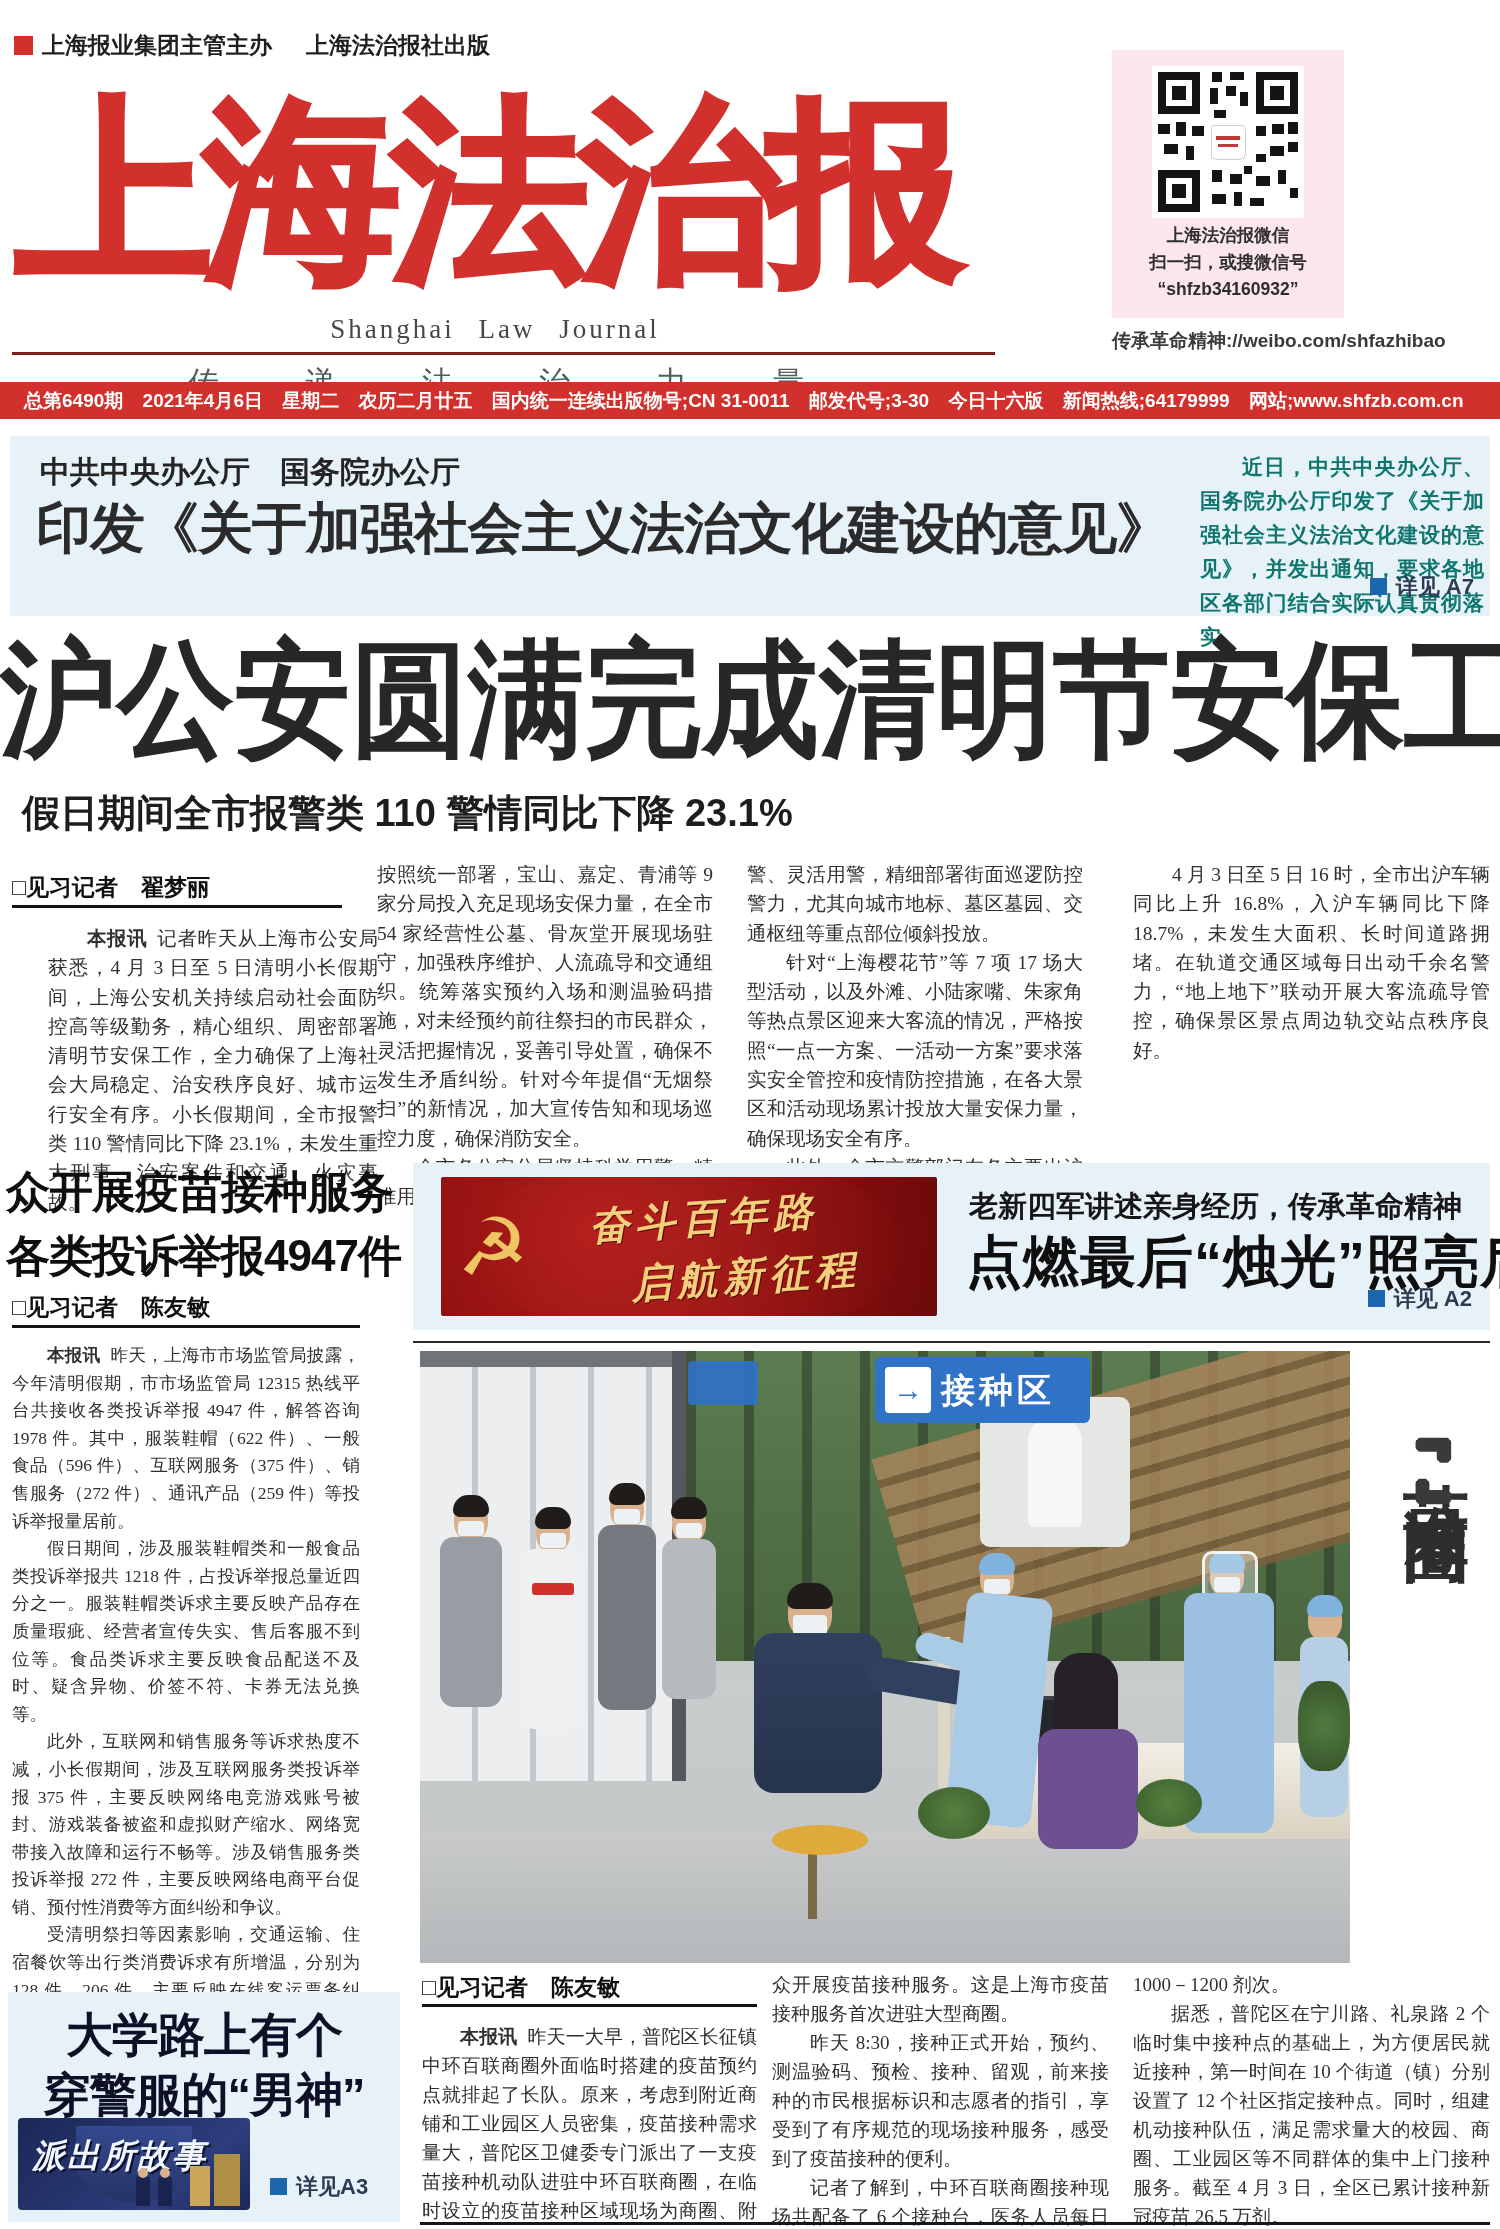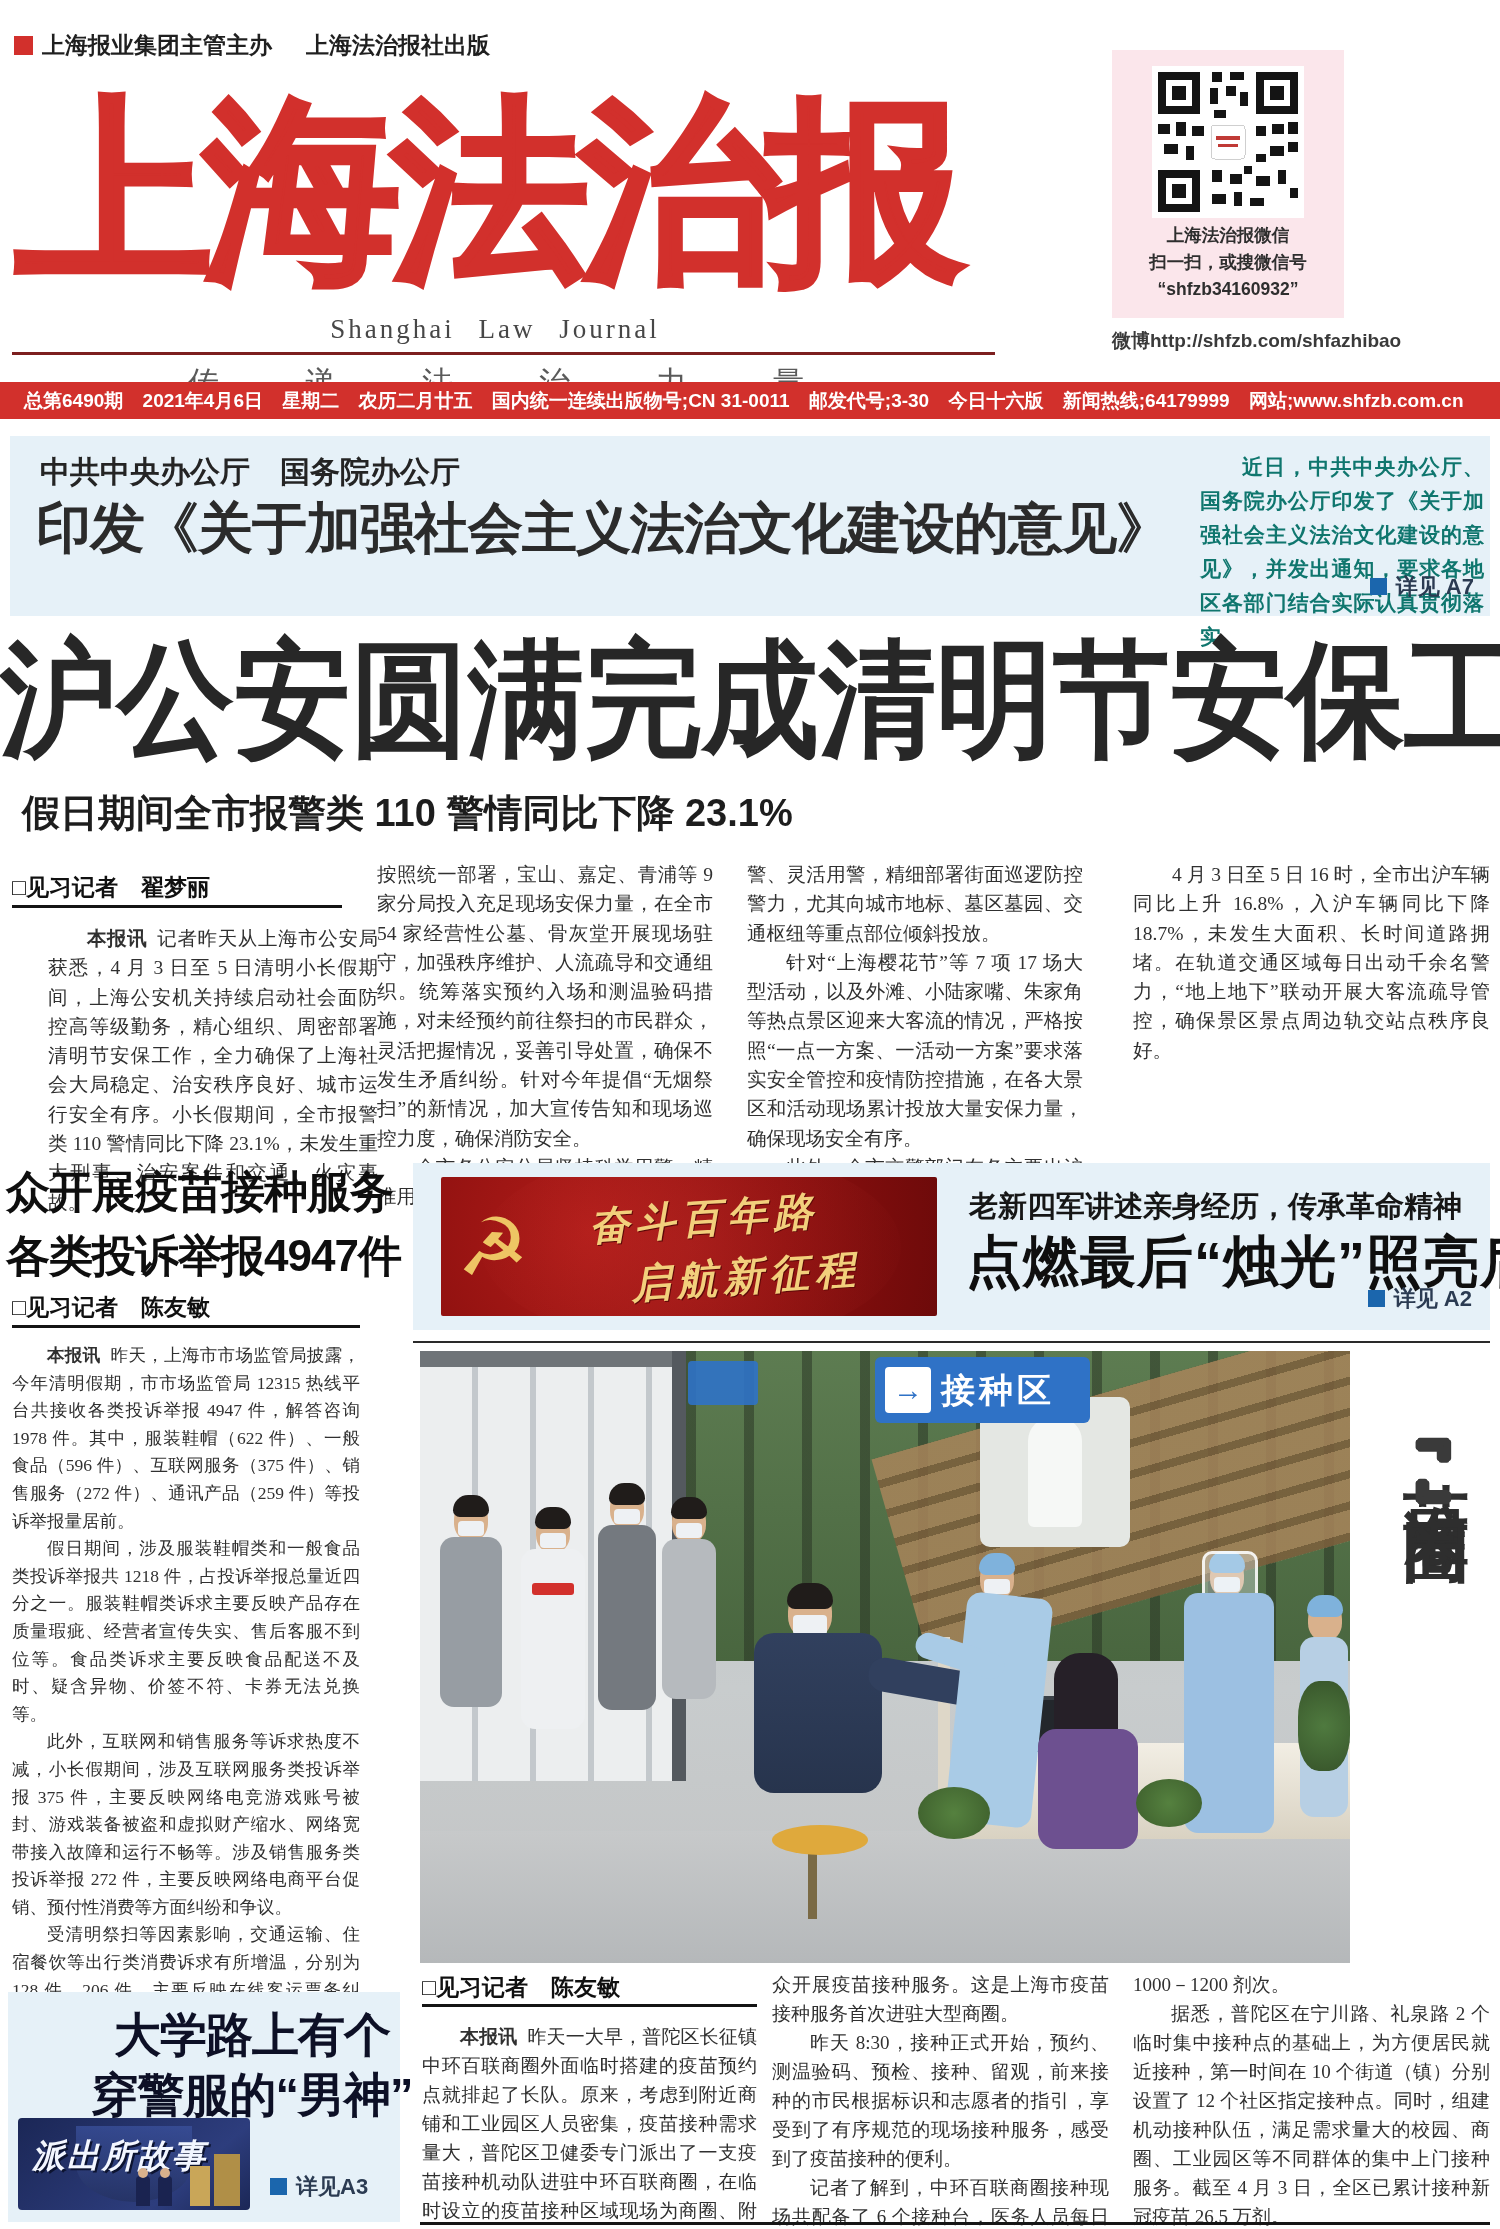--- a/index.html
+++ b/index.html
@@ -72,21 +72,21 @@
 
   
   .vtitle{left:1392px;top:1420px;height:545px;writing-mode:vertical-rl;font-size:66px;font-weight:900;
           color:#2e2e2e;letter-spacing:10px;}
   .vbr{color:#ffffff;-webkit-text-stroke:2px #3a3a3a;
        text-shadow:2px 0 0 #3a3a3a,-2px 0 0 #3a3a3a,0 2px 0 #3a3a3a,0 -2px 0 #3a3a3a;}
 
   
   .v-body{font-size:19px;line-height:29px;color:#303030;}
   .box-a3{left:8px;top:1992px;width:392px;height:230px;background:#e6f1f8;}
-  .a3-t{width:392px;text-align:center;font-size:47px;font-weight:900;color:#0d1026;letter-spacing:-1px;padding-left:48px;}
+  .a3-t{width:392px;text-align:center;font-size:47px;font-weight:900;color:#0d1026;letter-spacing:-1px;}
   .a3-badge{left:10px;top:126px;width:232px;height:92px;border-radius:4px;overflow:hidden;
             background:linear-gradient(140deg,#1b2756,#2d3d7d 70%,#1b2756);}
   .a3-badge-text{left:14px;top:16px;font-size:33px;font-weight:900;color:#f2f6ff;font-style:italic;letter-spacing:2px;
                  text-shadow:2px 2px 0 #0c1330;}
   .bottom-rule{left:420px;top:2222px;width:1070px;height:3px;background:#161616;}
 </style>
 </head>
 <body>
 
 <div class="page">
@@ -145,21 +145,21 @@
           <rect x="20" y="118" width="14" height="14"></rect>
         </g>
       <rect x="59" y="59" width="34" height="34" rx="4" fill="#ffffff" stroke="#cfcfcf"></rect>
       <rect x="64" y="70" width="24" height="4" fill="#c03a36"></rect>
         <rect x="66" y="78" width="20" height="3" fill="#c03a36"></rect>
     </svg>
     <div class="qr-l">上海法治报微信</div>
     <div class="qr-l">扫一扫，或搜微信号</div>
     <div class="qr-l">“shfzb34160932”</div>
   </div>
-  <div class="abs weibo sans">微博http://shfzb.com/shfazhibao</div>
+  <div class="abs weibo sans">传承革命精神://weibo.com/shfazhibao</div>
 
   <div class="abs date-bar sans">
     <span>总第6490期</span>
     <span>2021年4月6日</span>
     <span>星期二</span>
     <span>农历二月廿五</span>
     <span>国内统一连续出版物号;CN 31-0011</span>
     <span>邮发代号;3-30</span>
     <span>今日十六版</span>
     <span>新闻热线;64179999</span>

